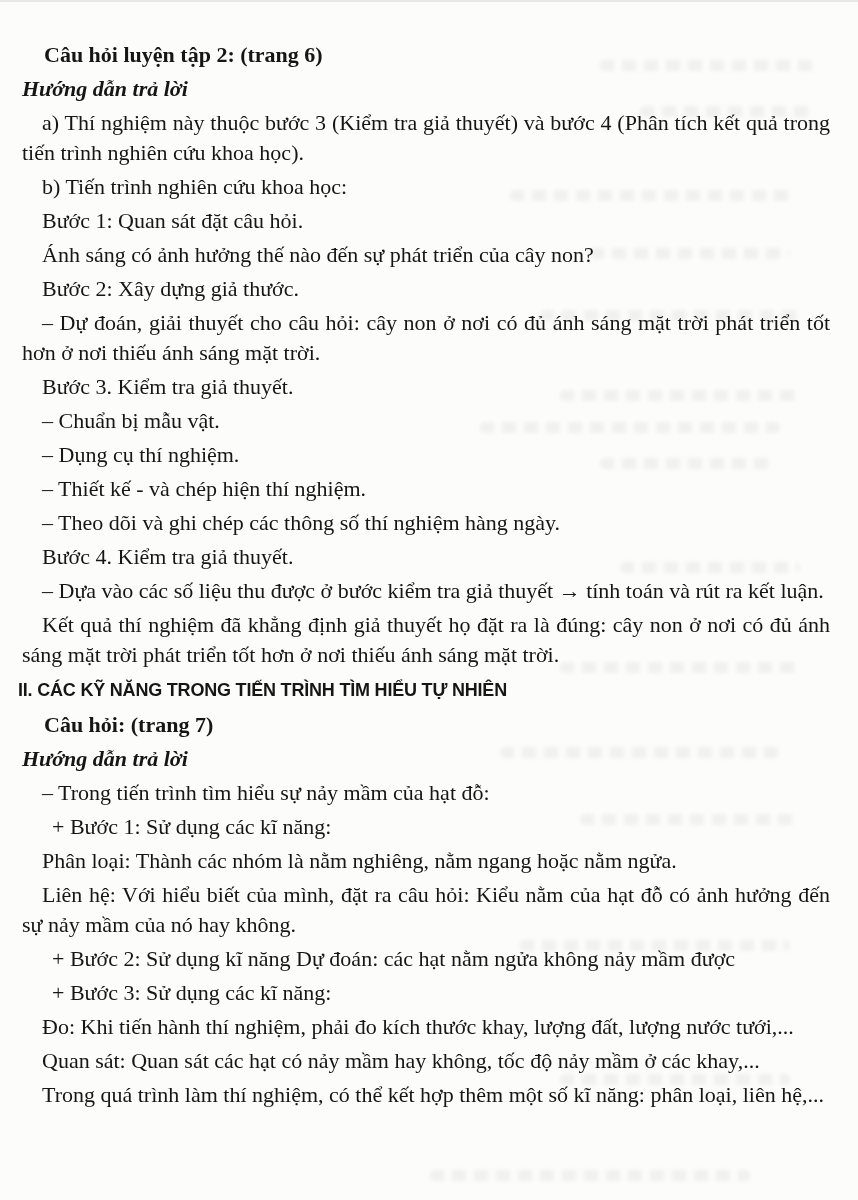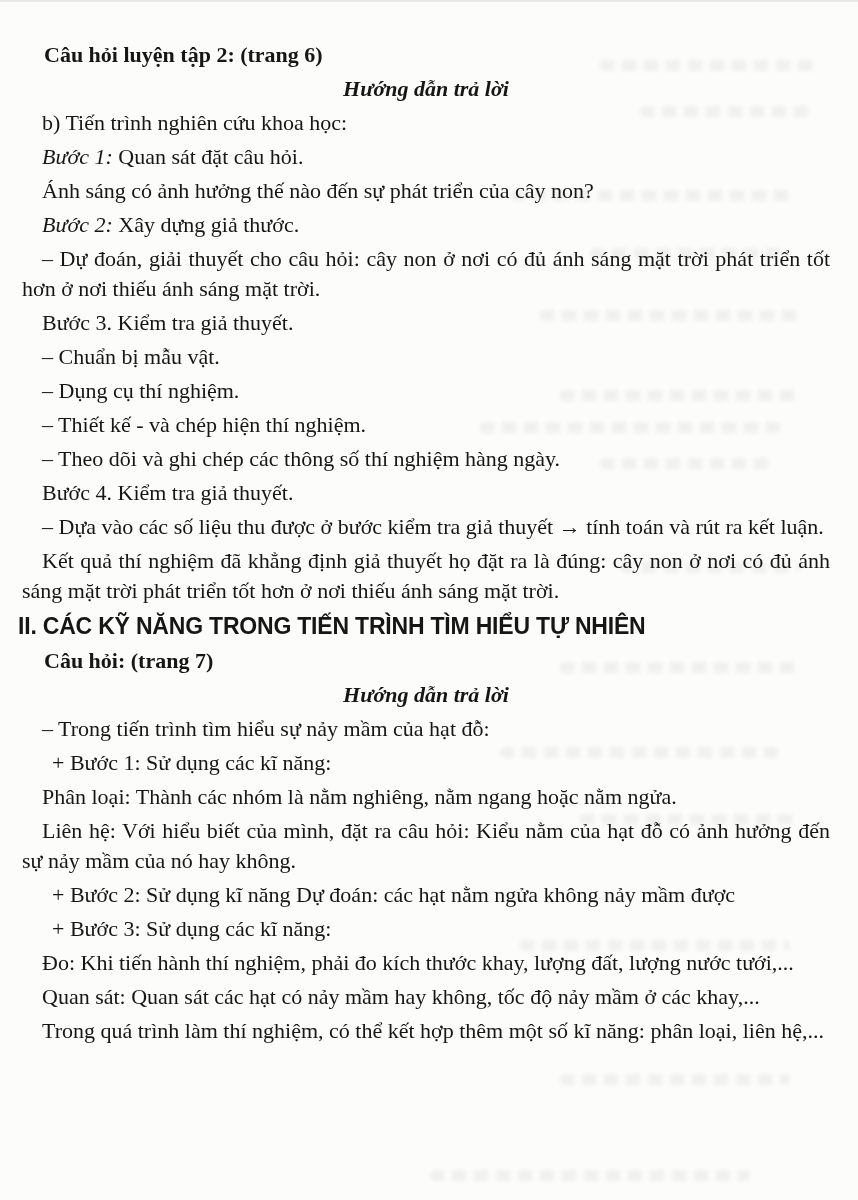--- a/index.html
+++ b/index.html
@@ -22,40 +22,40 @@
     padding: 34px 28px 0 22px;
     font-size: 22px;
   }
   .content p { margin: 4px 0 0 0; }
   .blk-title {
     font-weight: bold;
     text-indent: 22px;
     line-height: 30px;
   }
   .blk-guide {
-    text-align: center;
+    text-align: left;
     font-weight: bold;
     font-style: italic;
     line-height: 30px;
   }
   .blk-section {
     font-family: "Liberation Sans", "DejaVu Sans", sans-serif;
     font-weight: bold;
-    font-size: 23px;
+    font-size: 18px;
     line-height: 32px;
     letter-spacing: -0.2px;
     margin-left: -4px !important;
   }
   .blk-body {
     text-indent: 20px;
     text-align: justify;
     line-height: 30px;
   }
   .blk-plus { text-indent: 30px; }
-  .lead-italic { font-style: italic; }
+  .lead-italic { }
   
   .bleed {
     position: absolute;
     z-index: 1;
     height: 11px;
     border-radius: 5px;
     background: repeating-linear-gradient(90deg,
       rgba(120,120,112,0.55) 0 14px,
       rgba(120,120,112,0.0) 14px 22px);
     filter: blur(2.2px);
@@ -79,20 +79,21 @@
   <div class="bleed" style="left:560px; top:660px; width:240px;"></div>
   <div class="bleed" style="left:500px; top:745px; width:280px;"></div>
   <div class="bleed" style="left:580px; top:812px; width:220px;"></div>
   <div class="bleed" style="left:520px; top:938px; width:270px;"></div>
   <div class="bleed" style="left:560px; top:1072px; width:230px;"></div>
   <div class="bleed" style="left:430px; top:1168px; width:320px;"></div>
 
   <div class="content">
       <p class="blk-title">Câu hỏi luyện tập 2: (trang 6)</p>
       <p class="blk-guide">Hướng dẫn trả lời</p>
+      <p class="blk-body">a) Thí nghiệm này thuộc bước 3 (Kiểm tra giả thuyết) và bước 4 (Phân tích kết quả trong tiến trình nghiên cứu khoa học).</p>
       <p class="blk-body">b) Tiến trình nghiên cứu khoa học:</p>
       <p class="blk-body"><span class="lead-italic">Bước 1:</span> <span>Quan sát đặt câu hỏi.</span></p>
       <p class="blk-body">Ánh sáng có ảnh hưởng thế nào đến sự phát triển của cây non?</p>
       <p class="blk-body"><span class="lead-italic">Bước 2:</span> <span>Xây dựng giả thước.</span></p>
       <p class="blk-body">– Dự đoán, giải thuyết cho câu hỏi: cây non ở nơi có đủ ánh sáng mặt trời phát triển tốt hơn ở nơi thiếu ánh sáng mặt trời.</p>
       <p class="blk-body">Bước 3. Kiểm tra giả thuyết.</p>
       <p class="blk-body">– Chuẩn bị mẫu vật.</p>
       <p class="blk-body">– Dụng cụ thí nghiệm.</p>
       <p class="blk-body">– Thiết kế - và chép hiện thí nghiệm.</p>
       <p class="blk-body">– Theo dõi và ghi chép các thông số thí nghiệm hàng ngày.</p>

